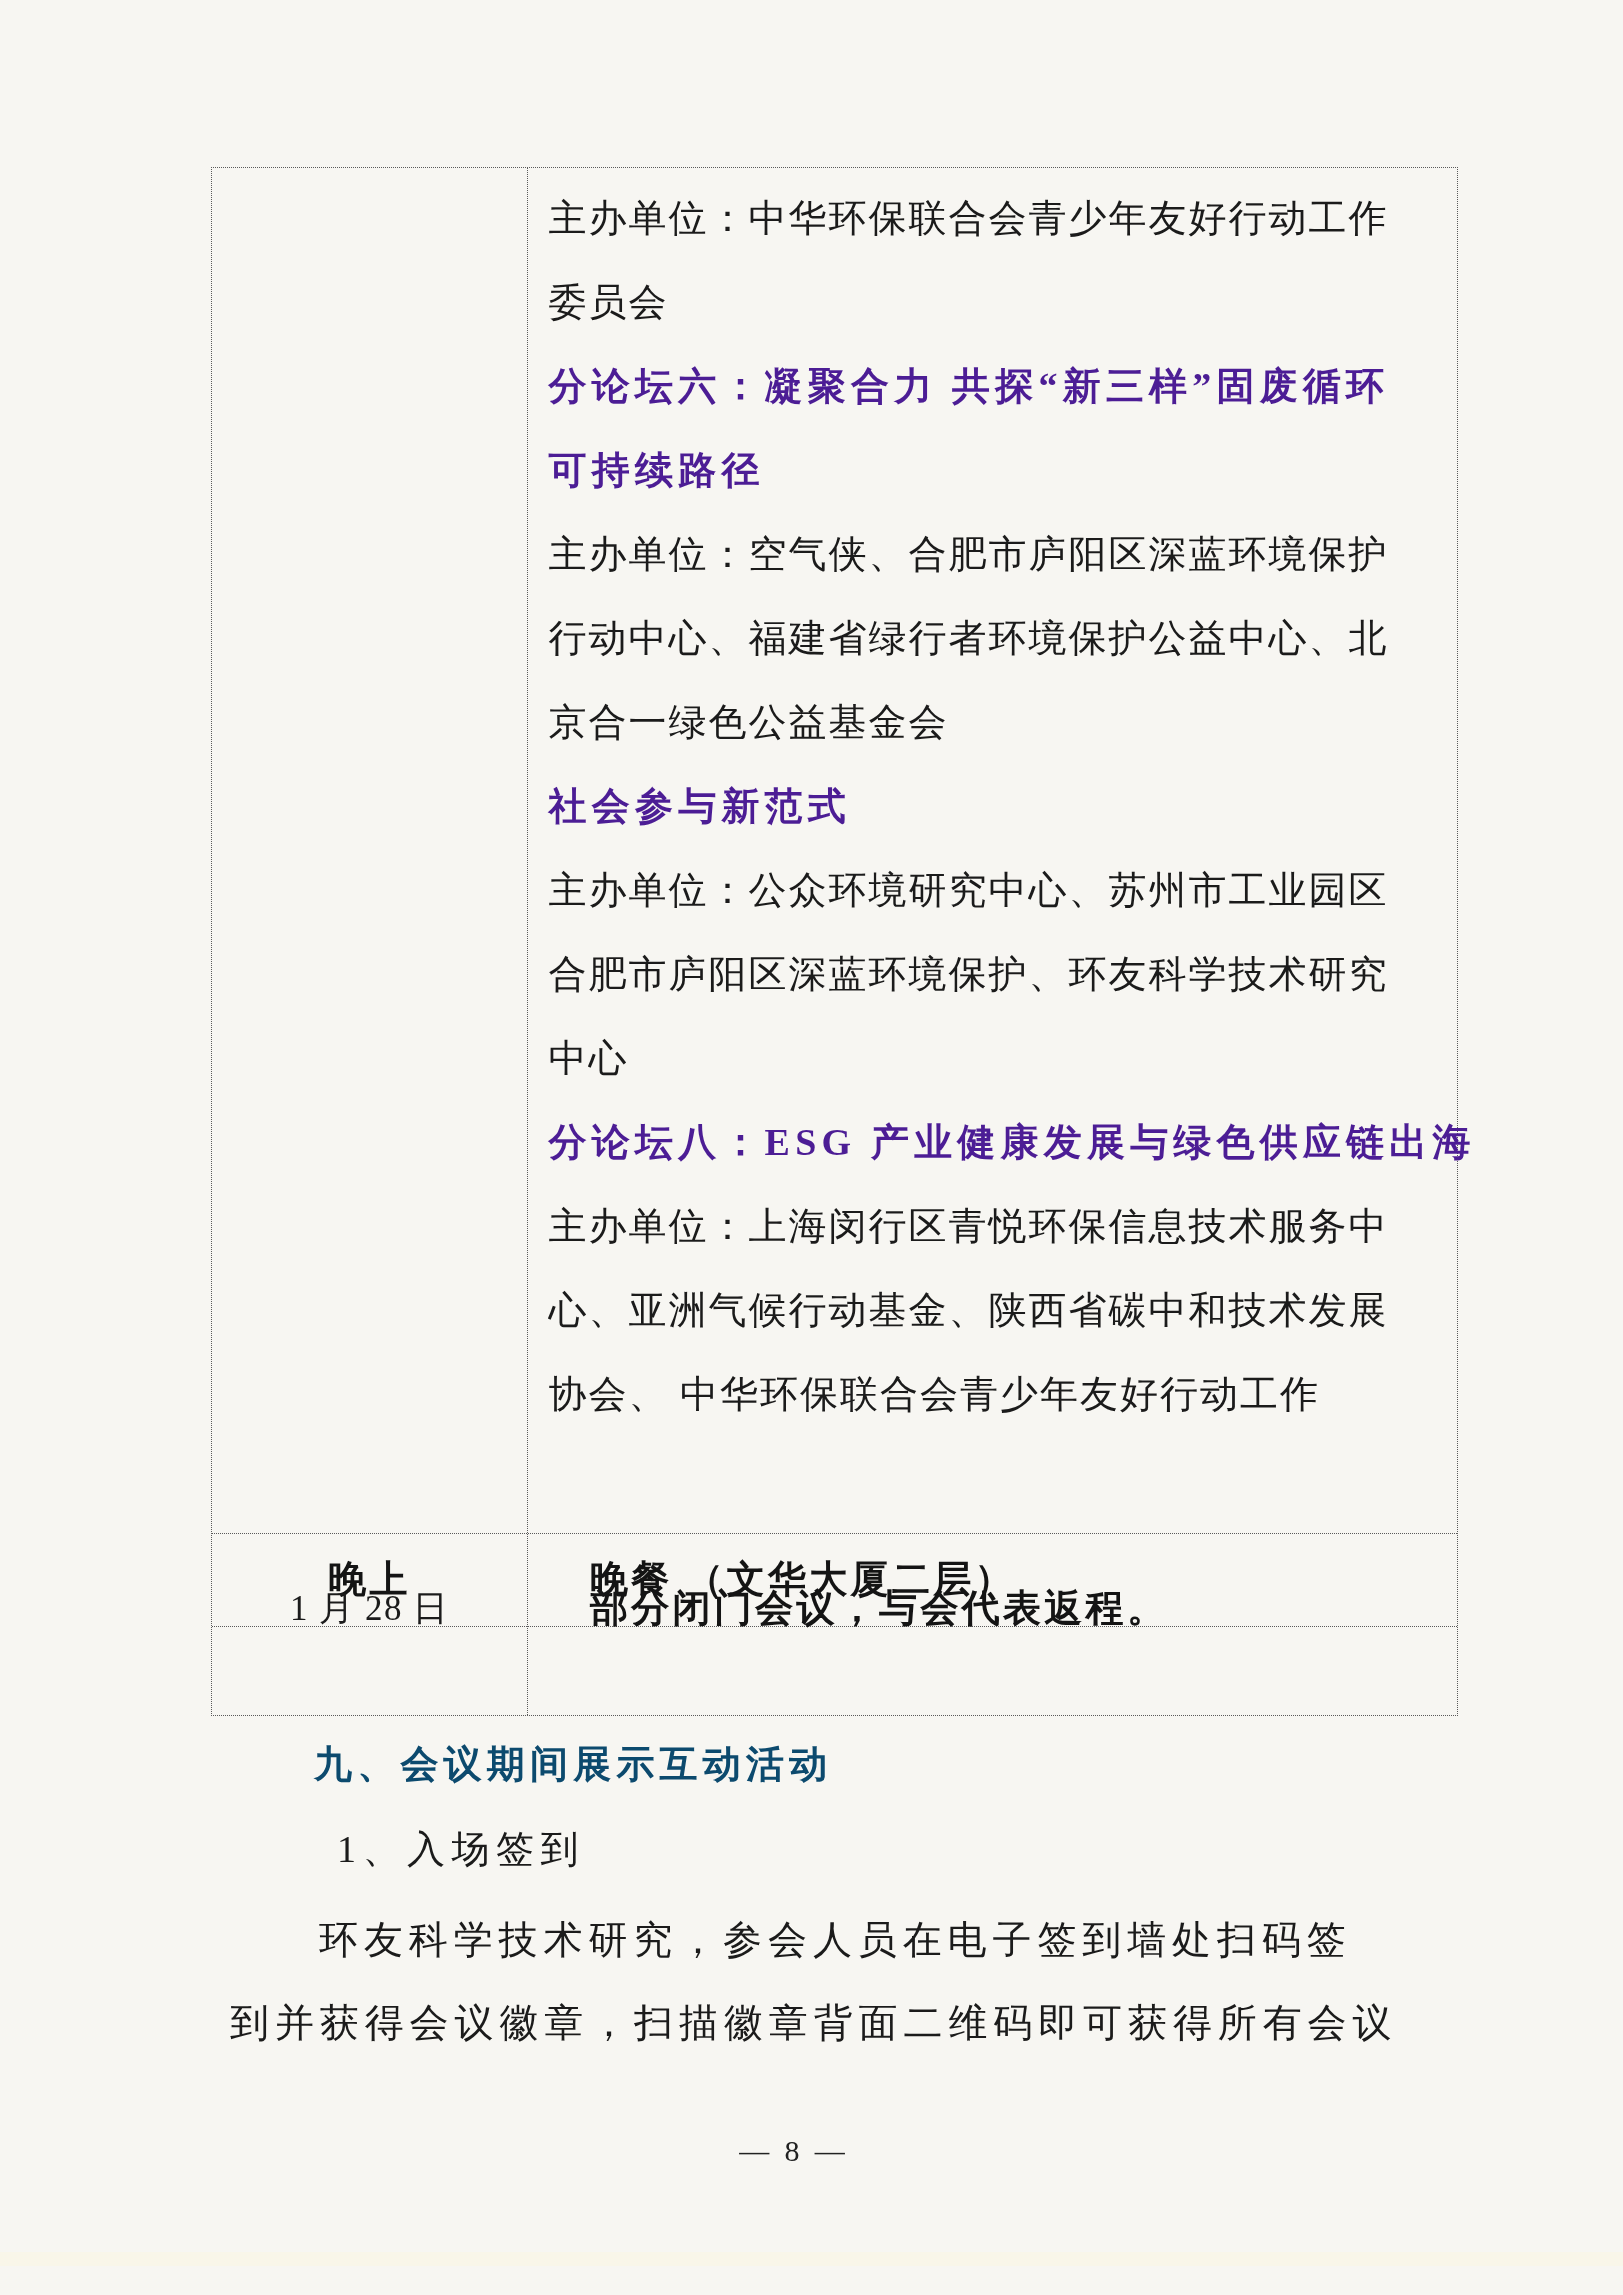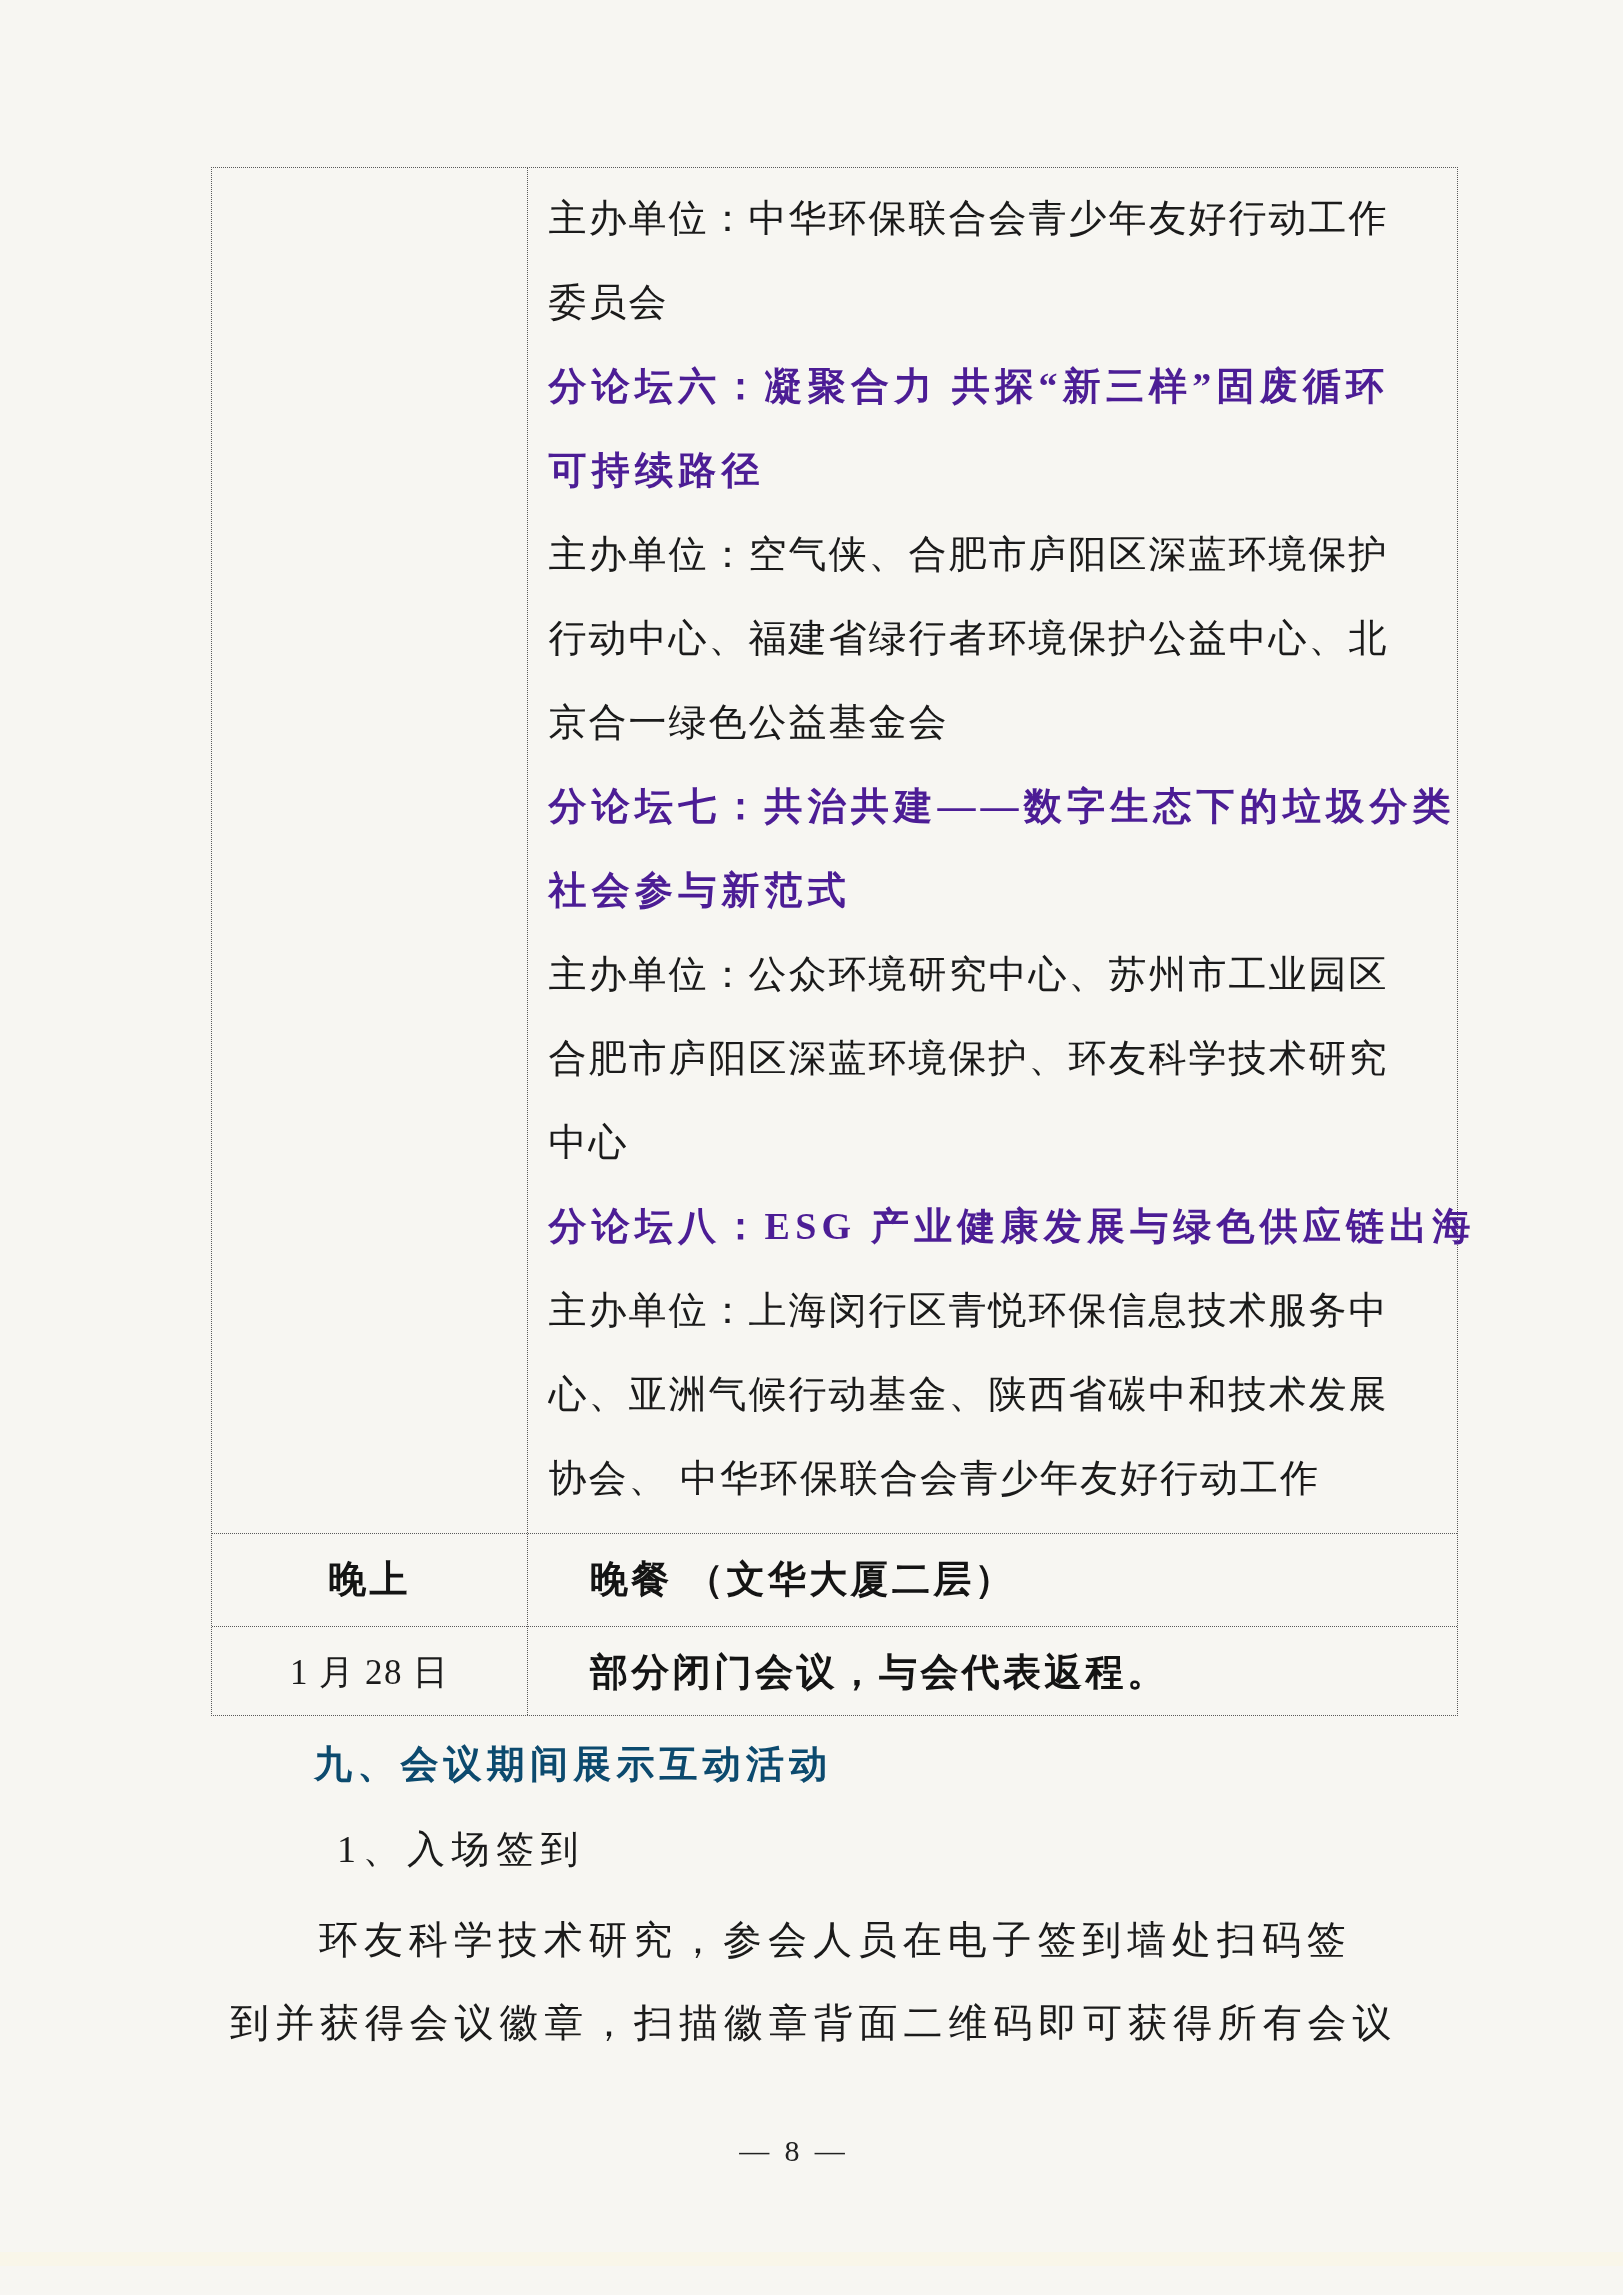--- a/index.html
+++ b/index.html
@@ -43,21 +43,21 @@
     display:flex;align-items:center;justify-content:center;
     box-sizing:border-box;
   }
   .cell-activity{
     position:absolute;left:315px;width:930px;
     display:flex;align-items:center;
     padding-left:63px;box-sizing:border-box;
     white-space:nowrap;
   }
   .row-evening .cell-time,.row-evening .cell-activity{top:1365px;height:93px;}
-  .row-jan28 .cell-time,.row-jan28 .cell-activity{top:1458px;height:92px;text-align:center;}
+  .row-jan28 .cell-time,.row-jan28 .cell-activity{top:1394px;height:92px;text-align:center;}
 
   .t-bold{font-weight:bold;font-size:38px;letter-spacing:3.3px;color:#141414;}
   .t-date{font-size:35px;letter-spacing:1.3px;}
 
   
   .sec-heading{
     position:absolute;left:314px;top:1742px;
     font-size:38px;font-weight:bold;letter-spacing:5.2px;line-height:45px;
     color:#0c4a6e;white-space:nowrap;
   }
@@ -93,21 +93,20 @@
     <div class="row-divider r2"></div>
 
     <div class="forum-cell">
       <div class="forum-line">主办单位：中华环保联合会青少年友好行动工作</div>
       <div class="forum-line">委员会</div>
       <div class="forum-line bold">分论坛六：凝聚合力 共探“新三样”固废循环</div>
       <div class="forum-line bold">可持续路径</div>
       <div class="forum-line">主办单位：空气侠、合肥市庐阳区深蓝环境保护</div>
       <div class="forum-line">行动中心、福建省绿行者环境保护公益中心、北</div>
       <div class="forum-line">京合一绿色公益基金会</div>
-      <div class="forum-line bold">分论坛七：共治共建——数字生态下的垃圾分类</div>
       <div class="forum-line bold">社会参与新范式</div>
       <div class="forum-line">主办单位：公众环境研究中心、苏州市工业园区</div>
       <div class="forum-line">合肥市庐阳区深蓝环境保护、环友科学技术研究</div>
       <div class="forum-line">中心</div>
       <div class="forum-line bold">分论坛八：ESG 产业健康发展与绿色供应链出海</div>
       <div class="forum-line">主办单位：上海闵行区青悦环保信息技术服务中</div>
       <div class="forum-line">心、亚洲气候行动基金、陕西省碳中和技术发展</div>
       <div class="forum-line">协会、 中华环保联合会青少年友好行动工作</div>
     </div>
 

